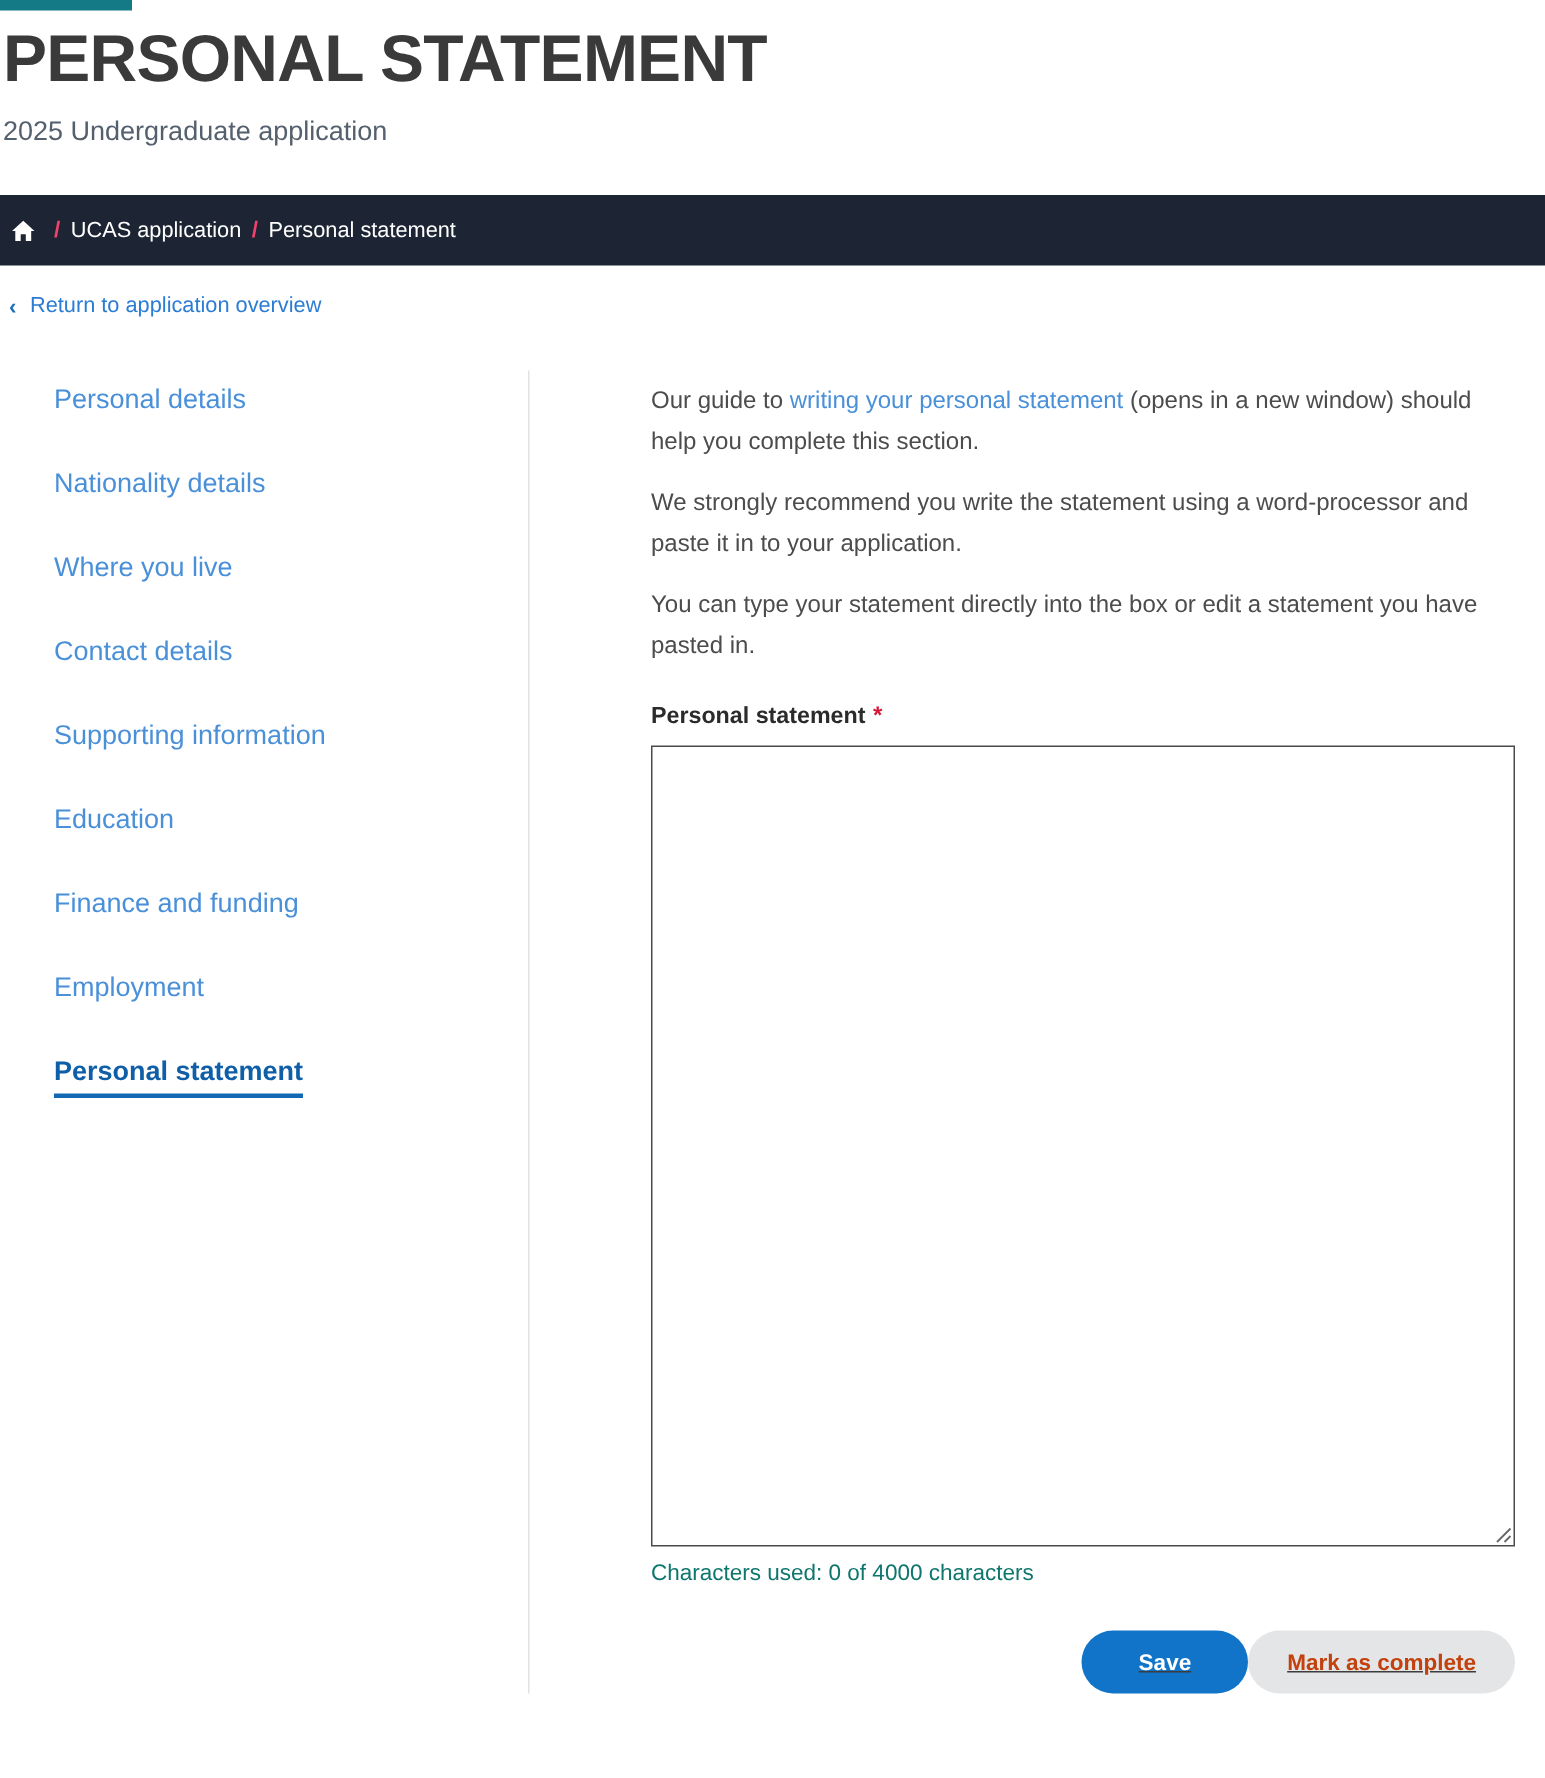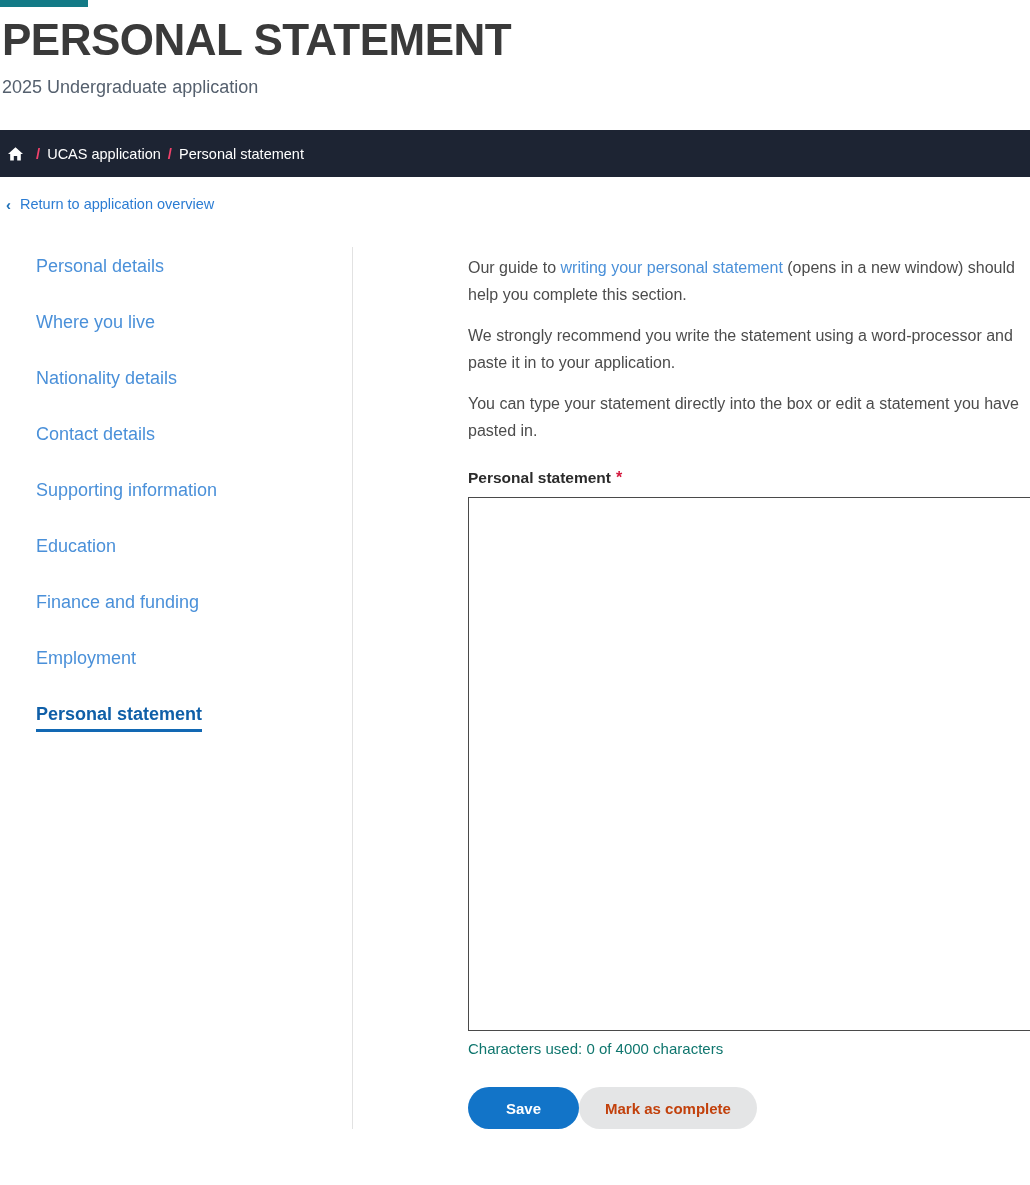--- a/index.html
+++ b/index.html
@@ -106,21 +106,20 @@
   .return-link {
     color: #2b7cd3;
     text-decoration: none;
     cursor: pointer;
   }
 
   
   .content-wrap {
     display: flex;
     margin-top: 35px;
-    gap: 34px;
   }
   .sidebar {
     width: 353px;
     flex: 0 0 353px;
     border-right: 1px solid #e2e2e2;
     padding: 9px 0 0 0;
     min-height: 552px;
   }
   .nav-item {
     display: block;
@@ -199,21 +198,22 @@
   }
   .char-count {
     font-size: 15px;
     color: #0f766e;
     margin-top: 9px;
   }
   .button-row {
     margin-top: 30px;
     display: flex;
     width: 576px;
-    justify-content: flex-start;
+    justify-content: flex-end;
+    text-decoration: underline;
   }
   .btn {
     border: none;
     border-radius: 22px;
     font-family: "Liberation Sans", sans-serif;
     font-size: 15px;
     font-weight: bold;
     height: 42px;
     cursor: pointer;
     padding: 0 26px;
@@ -254,22 +254,22 @@
 
 <div class="return-row">
   <span class="return-chevron">‹</span>
   <a class="return-link">Return to application overview</a>
 </div>
 
 <div class="content-wrap">
 
   <nav class="sidebar">
     <a class="nav-item"><span class="nav-underline">Personal details</span></a>
+    <a class="nav-item"><span class="nav-underline">Nationality details</span></a>
     <a class="nav-item"><span class="nav-underline">Where you live</span></a>
-    <a class="nav-item"><span class="nav-underline">Nationality details</span></a>
     <a class="nav-item"><span class="nav-underline">Contact details</span></a>
     <a class="nav-item"><span class="nav-underline">Supporting information</span></a>
     <a class="nav-item"><span class="nav-underline">Education</span></a>
     <a class="nav-item"><span class="nav-underline">Finance and funding</span></a>
     <a class="nav-item"><span class="nav-underline">Employment</span></a>
     <a class="nav-item active"><span class="nav-underline">Personal statement</span></a>
   </nav>
 
   <main class="main">
 

